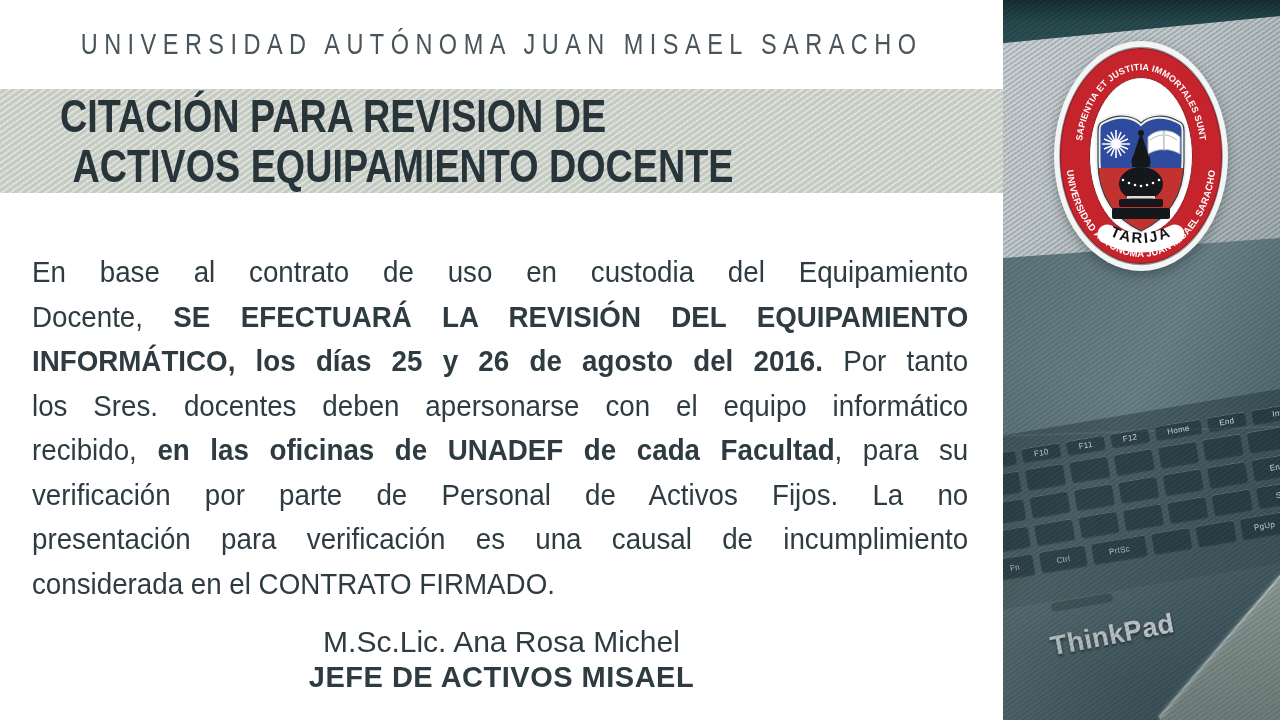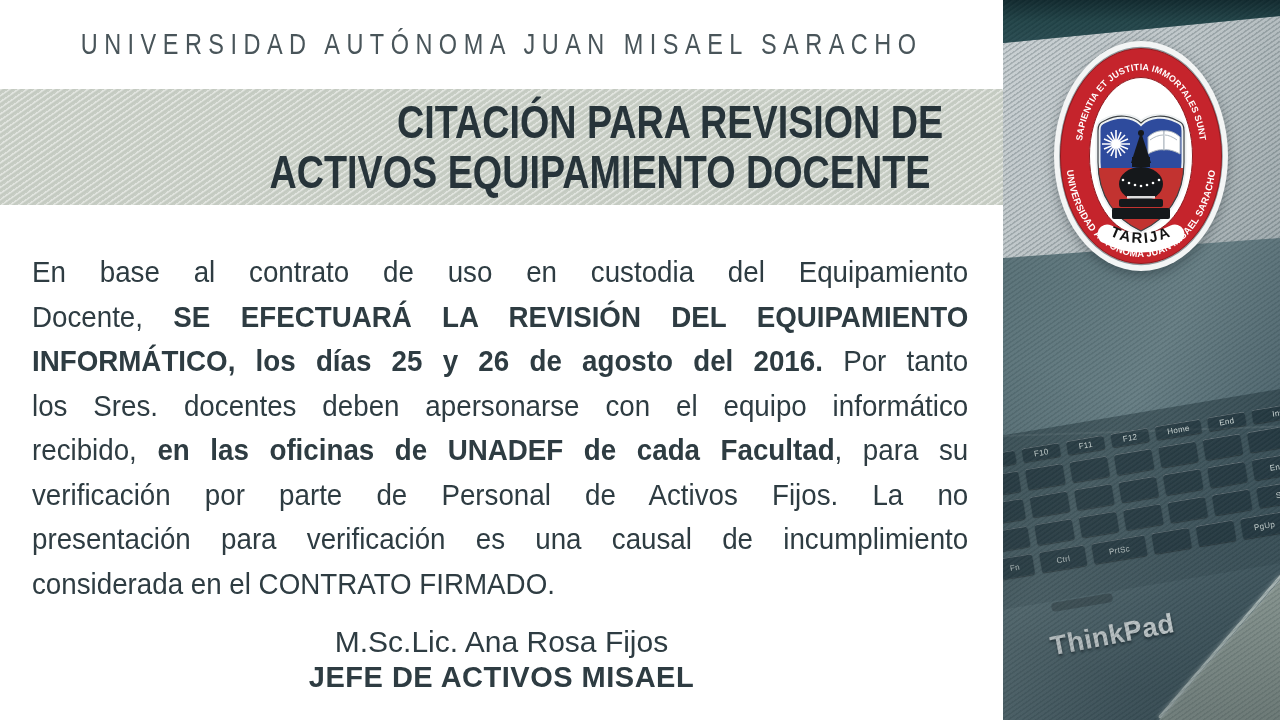--- a/index.html
+++ b/index.html
@@ -9,27 +9,27 @@
   .stage{position:relative;width:1280px;height:720px;overflow:hidden;background:#d946ef;}
 
   
   .leftcol{position:absolute;left:0;top:0;width:1003px;height:720px;background:#ffffff;}
 
   .topbar{position:absolute;left:0;top:0;width:1003px;height:89px;
           display:flex;align-items:center;justify-content:center;background:#ffffff;}
   .topbar .uname{font-size:29px;font-weight:300;color:#49555a;letter-spacing:8px;
           white-space:nowrap;transform:scaleX(0.81);transform-origin:center;}
 
-  .banner{position:absolute;left:0;top:89px;width:1003px;height:116px;
+  .banner{position:absolute;left:0;top:89px;width:1003px;height:104px;
           background-color:#c8cec5;
           background-image:repeating-linear-gradient(145deg,
              rgba(255,255,255,0.45) 0px, rgba(255,255,255,0.45) 1px,
              rgba(255,255,255,0) 2px, rgba(142,152,142,0.10) 3px,
              rgba(255,255,255,0) 4px, rgba(255,255,255,0) 5px);
-          display:flex;flex-direction:column;align-items:flex-end;justify-content:center;}
+          display:flex;flex-direction:column;align-items:flex-start;justify-content:center;}
   .banner .hline{font-size:46px;line-height:50px;font-weight:700;color:#27343a;
           white-space:nowrap;transform:scaleX(0.82);transform-origin:center;}
 
   .bodytext{position:absolute;left:32px;top:250px;width:996px;
           transform:scaleX(0.94);transform-origin:left top;
           font-size:29.5px;line-height:44.5px;color:#2e3c42;}
   .jline{text-align:justify;text-align-last:justify;}
   .jline.last{text-align:left;text-align-last:left;}
   .bodytext b{font-weight:700;}
 
@@ -109,21 +109,21 @@
         <div class="jline"><span>En base al contrato de uso en custodia del Equipamiento</span></div>
         <div class="jline"><span>Docente, </span><b>SE EFECTUARÁ LA REVISIÓN DEL EQUIPAMIENTO</b></div>
         <div class="jline"><b>INFORMÁTICO, los días 25 y 26 de agosto del 2016.</b><span> Por tanto</span></div>
         <div class="jline"><span>los Sres. docentes deben apersonarse con el equipo informático</span></div>
         <div class="jline"><span>recibido, </span><b>en las oficinas de UNADEF de cada Facultad</b><span>, para su</span></div>
         <div class="jline"><span>verificación por parte de Personal de Activos Fijos. La no</span></div>
         <div class="jline"><span>presentación para verificación es una causal de incumplimiento</span></div>
         <div class="jline last"><span>considerada en el CONTRATO FIRMADO.</span></div>
       </div>
 
-    <div class="sig-name">M.Sc.Lic. Ana Rosa Fijos</div>
+    <div class="sig-name">M.Sc.Lic. Ana Rosa Michel</div>
     <div class="sig-title">JEFE DE ACTIVOS MISAEL</div>
   </div>
 
   <div class="panel">
     <div class="silver"></div>
     <div class="darkband"></div>
     <div class="seam"></div>
     <div class="kb-deck"></div>
     <div class="keyboard" id="keyboard">
         <div class="krow fnrow">

